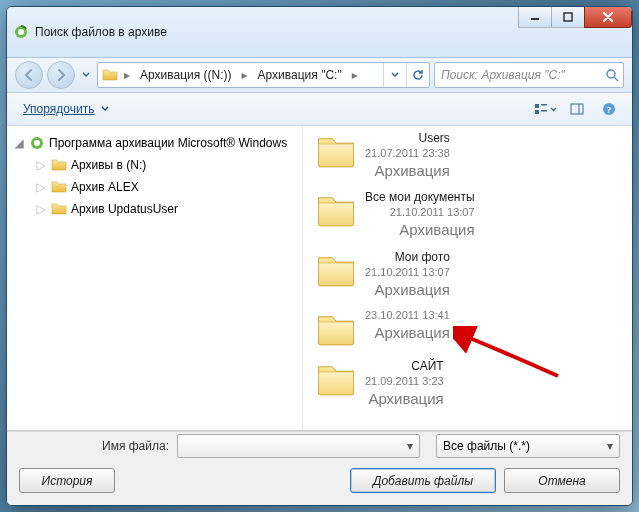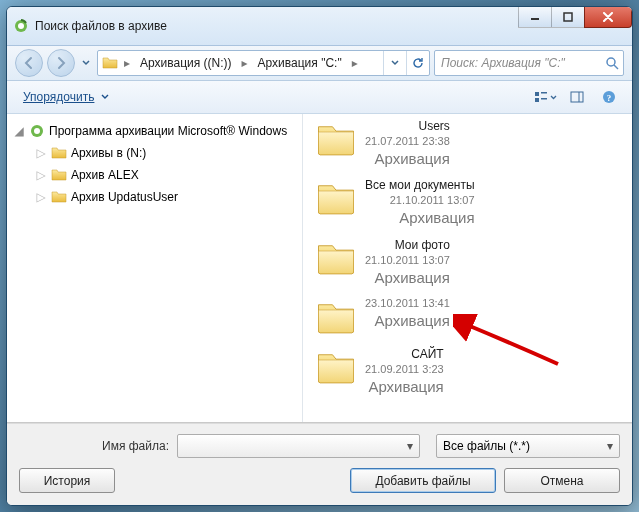--- a/index.html
+++ b/index.html
@@ -1,19 +1,19 @@
 <!DOCTYPE html>
 <html><head>
 <meta charset="utf-8">
 <style>
   html,body{margin:0;padding:0;font-family:"Segoe UI",Tahoma,sans-serif;font-size:12px;background:#5a8fb5;}
   .overlay{position:absolute;inset:0;background:linear-gradient(135deg,#7fb3d5 0%,#4a7a9c 50%,#8fb8d0 100%);}
   .window{position:absolute;left:6px;top:6px;right:6px;bottom:6px;border:1px solid #1f4a6b;border-radius:6px;box-shadow:0 4px 25px rgba(0,0,0,.4);overflow:hidden;display:flex;flex-direction:column;background:#fff;}
   
-  .titlebar{height:30px;background:linear-gradient(#e8f1fa,#d6e6f6);display:flex;align-items:center;padding:4px 6px;border-bottom:1px solid #aac3de;position:relative;}
+  .titlebar{height:30px;background:linear-gradient(#e8f1fa,#d6e6f6);display:flex;align-items:center;padding:10px 6px;border-bottom:1px solid #aac3de;position:relative;}
   .titlebar .ticon{width:16px;height:16px;margin-right:6px;}
   .titlebar .title{flex:1;color:#1a1a1a;font-size:12px;}
   .winbtns{position:absolute;right:0;top:0;display:flex;}
   .winbtn{width:32px;height:20px;display:flex;align-items:center;justify-content:center;border:1px solid rgba(0,0,0,.25);border-top:none;background:linear-gradient(#f4f8fd,#cfe0f2);}
   .winbtn.close{width:46px;background:linear-gradient(#e67a6a,#c8402c);border-color:#7d2416;color:#fff;border-bottom-right-radius:4px;}
   .winbtn.close svg{stroke:#fff;}
   .winbtn+.winbtn{margin-left:-1px;}
   
   .navrow{height:34px;background:linear-gradient(#f2f6fb,#e1ecf7);border-bottom:1px solid #b8cde2;display:flex;align-items:center;padding:0 8px;gap:4px;}
   .navbtn{width:26px;height:26px;border-radius:50%;background:radial-gradient(circle at 30% 30%,#d7e8f7,#9dbfe0);border:1px solid #6f97c0;display:flex;align-items:center;justify-content:center;color:#37618c;}
@@ -43,28 +43,28 @@
   .tree-row .ticon{width:16px;height:16px;flex:0 0 16px;}
   .list{flex:1;overflow:auto;padding:0 4px;position:relative;text-align:right;}
   .item{display:flex;align-items:flex-start;gap:8px;padding:4px 8px;border-radius:2px;}
   .item .ficon{width:42px;height:42px;flex:0 0 42px;}
   .item .meta{display:flex;flex-direction:column;line-height:1.35;}
   .item .name{color:#1a1a1a;}
   .item .date{color:#7a7a7a;font-size:11px;}
   .item .type{color:#7a7a7a;font-size:15px;}
   .arrow{position:absolute;left:150px;top:200px;pointer-events:none;}
   
-  .footer{background:#f0f0f0;padding:10px 12px 12px;display:flex;flex-direction:column;gap:10px;border-top:1px solid #dcdcdc;}
+  .footer{background:#f0f0f0;padding:2px 12px 12px;display:flex;flex-direction:column;gap:10px;border-top:1px solid #dcdcdc;}
   .frow{display:flex;align-items:center;gap:8px;}
   .lbl{text-align:right;color:#333;}
   .combo{border:1px solid #adadad;background:linear-gradient(#fff,#ececec);height:22px;display:flex;align-items:center;padding:0 6px;border-radius:2px;}
   .combo .carrow{margin-left:auto;color:#555;}
   .filename{flex:1;}
   .filetypes{width:170px;margin-left:8px;}
-  .btn{min-width:90px;height:23px;border:1px solid #8e8e8e;background:linear-gradient(#fdfdfd,#e4e4e4);border-radius:3px;display:flex;align-items:center;justify-content:center;padding:0 12px;color:#222;}
+  .btn{min-width:90px;height:23px;border:1px solid #8e8e8e;background:linear-gradient(#fdfdfd,#e4e4e4);border-radius:3px;display:flex;align-items:center;justify-content:center;padding:0 12px;color:#222;font-style:italic;}
   .btn.primary{border-color:#3d7ab8;box-shadow:0 0 0 1px #a9cceb inset;}
   .btn.small{min-width:70px;}
 </style>
 </head>
 <body>
 
 <svg width="0" height="0" style="position:absolute">
   <defs>
     <linearGradient id="gfolder" x1="0" y1="0" x2="0" y2="1">
       <stop offset="0" stop-color="#fbe9a0"></stop>

